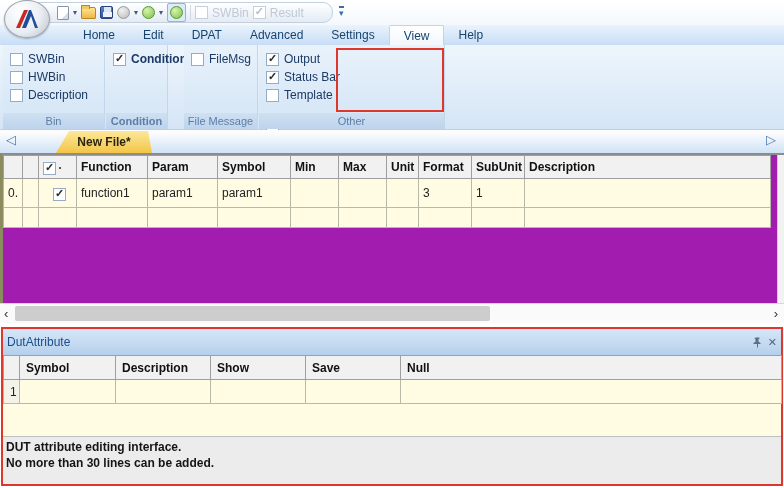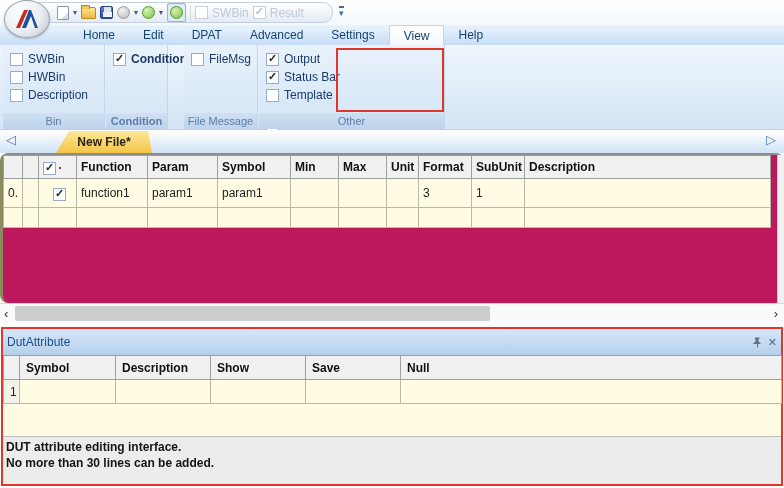--- a/index.html
+++ b/index.html
@@ -56,22 +56,22 @@
   .tabstrip { position: absolute; left: 0; top: 130px; width: 784px; height: 23px;
               background: linear-gradient(#fdfdfe 10%, #cfe2f6); }
   .nav-arrow { position: absolute; top: 3px; color: #4a78b0; font-size: 13px; line-height: 1; }
   .nav-left { left: 6px; }
   .nav-right { right: 8px; }
   .doctab { position: absolute; left: 56px; top: 1px; width: 96px; height: 22px;
             background: linear-gradient(#fce89b, #f3c546); clip-path: polygon(13px 0, calc(100% - 4px) 0, 100% 100%, 0 100%);
             display: flex; align-items: center; justify-content: center; font-weight: bold; color: #2c2410; font-size: 12px; }
 
   
-  .gridwrap { position: absolute; left: 0; top: 153px; width: 784px; height: 150px; background: #be185d;
-              border-top: 2px solid #8c8c8c; border-left: 3px solid #8b8b60; border-radius: 8px; }
+  .gridwrap { position: absolute; left: 0; top: 153px; width: 784px; height: 150px; background: #a21caf;
+              border-top: 2px solid #8c8c8c; border-left: 3px solid #8b8b60; }
   table.grid { border-collapse: collapse; table-layout: fixed; }
   table.grid th { background: #f1f1f1; border: 1px solid #9f9f9f; font-size: 12px; font-weight: bold; color: #111;
                   text-align: left; padding: 0 0 0 4px; height: 23px; white-space: nowrap; overflow: hidden; }
   table.grid td { background: #fffce3; border: 1px solid #b9b9a8; font-size: 12px; color: #222;
                   padding: 0 0 0 4px; white-space: nowrap; overflow: hidden; }
   td.rownum, th.rownum { background: #efeee2; color: #333; }
   .vscroll { position: absolute; right: 0; top: 0; width: 7px; height: 148px; background: #f2f2f2; border-left: 1px solid #d0d0d0; }
   .hscroll { position: absolute; left: 0; top: 303px; width: 784px; height: 20px; background: #fafafa; border-top: 1px solid #d7d7d7; }
   .hs-arrow { position: absolute; top: 2px; font-size: 13px; color: #333; }
   .hs-left { left: 4px; }

